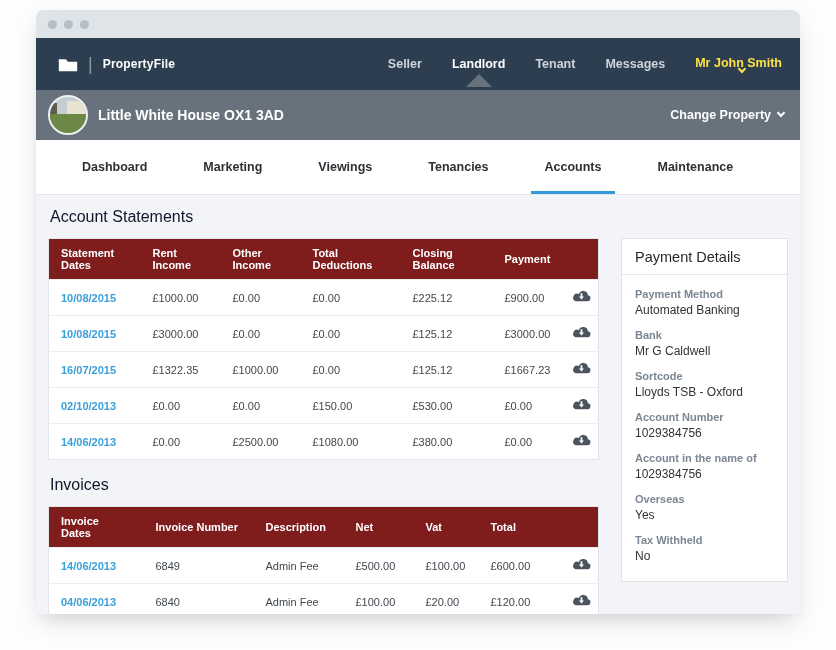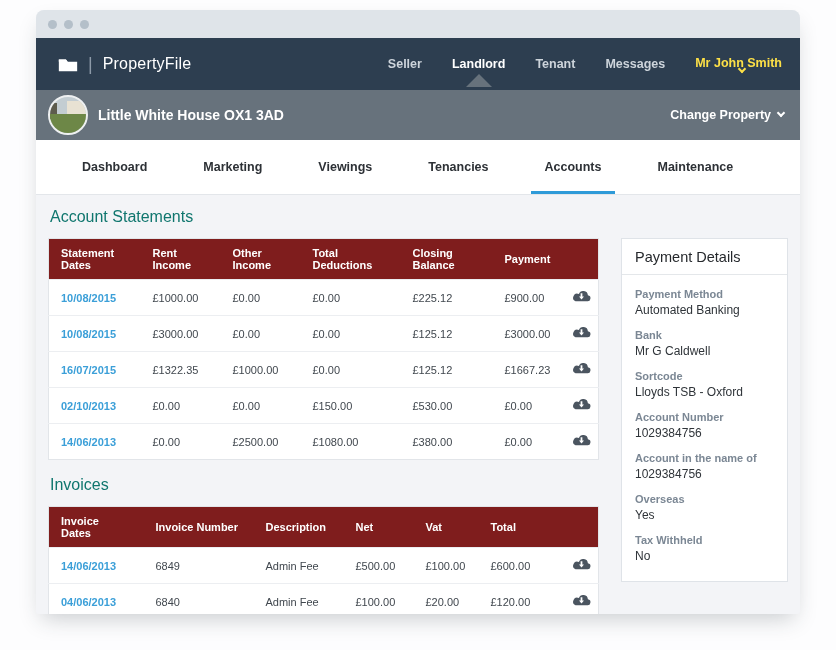--- a/index.html
+++ b/index.html
@@ -18,21 +18,21 @@
     box-shadow: 0 10px 22px -6px rgba(40,50,60,0.25);
     background: #f3f4f7;
   }
   
   .chrome { height: 28px; background: #dfe4e9; display: flex; align-items: center; padding-left: 12px; gap: 7px; }
   .chrome .dot { width: 9px; height: 9px; border-radius: 50%; background: #b4bfc9; }
   
   .nav { height: 52px; background: #2d3e50; display: flex; align-items: center; padding: 0 18px 0 22px; position: relative; }
   .logo { display: flex; align-items: center; gap: 8px; color: #fff; }
   .logo .sep { color: #8d9aa8; font-weight: 300; font-size: 18px; margin: 0 2px; }
-  .logo .brand { font-size: 16px; font-weight: 400; letter-spacing: .2px; }
+  .logo .brand { font-size: 12px; font-weight: 700; letter-spacing: .2px; }
   .nav-items { margin-left: auto; display: flex; align-items: center; gap: 30px; }
   .nav-link { color: #cdd4db; font-size: 12.5px; font-weight: 600; text-decoration: none; cursor: pointer; position: relative; }
   .nav-link.active { color: #fff; font-weight: 700; }
   .nav-link.active::after {
     content: ""; position: absolute; left: 50%; transform: translateX(-50%);
     bottom: -16px; border-left: 13px solid transparent; border-right: 13px solid transparent;
     border-bottom: 13px solid #67727c;
   }
   .user-menu { color: #fde047; font-size: 12.5px; font-weight: 600; display: flex; align-items: center; cursor: pointer; flex-direction: column; }
   .chev { width: 6px; height: 6px; border-right: 2px solid currentColor; border-bottom: 2px solid currentColor; transform: rotate(45deg); display: inline-block; margin-left: 7px; margin-top: -4px; }
@@ -44,21 +44,21 @@
   .av-hedge { position: absolute; left: 0; top: 16%; width: 20%; height: 44%; background: #5d5c4d; }
   .prop-name { color: #fff; font-size: 14px; font-weight: 700; margin-left: 10px; }
   .change-prop { margin-left: auto; color: #fff; font-size: 12.5px; font-weight: 700; display: flex; align-items: center; cursor: pointer; }
   
   .tabs { height: 55px; background: #fff; display: flex; align-items: stretch; padding-left: 18px; border-bottom: 1px solid #e3e6ea; }
   .tab { display: flex; align-items: center; padding: 0 14px; margin: 0 14px; font-size: 12.5px; font-weight: 700; color: #2d3136; cursor: pointer; position: relative; }
   .tab.active::after { content: ""; position: absolute; left: 0; right: 0; bottom: 0; height: 3px; background: #2e9ad8; }
   
   .content { display: flex; padding: 10px 12px 0 12px; gap: 22px; }
   .left-col { flex: 0 0 550px; }
-  h2.section { font-size: 16px; font-weight: 500; color: #0f766e; margin: 3px 0 12px 2px; }
+  h2.section { font-size: 16px; font-weight: 500; color: #0f172a; margin: 3px 0 12px 2px; }
   h2.invoices-h { margin-top: 16px; }
   table.data { border-collapse: collapse; width: 550px; background: #fff; border: 1px solid #e2e5e9; table-layout: fixed; }
   .data thead th { background: #7f1d1d; color: #fff; font-size: 11px; font-weight: 700; text-align: left; padding: 8px 12px; border: none; }
   .data tbody td { font-size: 11px; color: #40474e; padding: 9px 12px; border-top: 1px solid #eceef1; white-space: nowrap; overflow: hidden; }
   .data a.date-link { color: #3b9fd8; font-weight: 600; text-decoration: none; cursor: pointer; }
   td.dl-cell { text-align: right; padding-right: 16px !important; }
   .cloud-btn { display: inline-block; cursor: pointer; line-height: 0; }
   
   .right-col { width: 168px; }
   .panel { background: #fff; border: 1px solid #dfe3e8; margin-top: 33px; }

